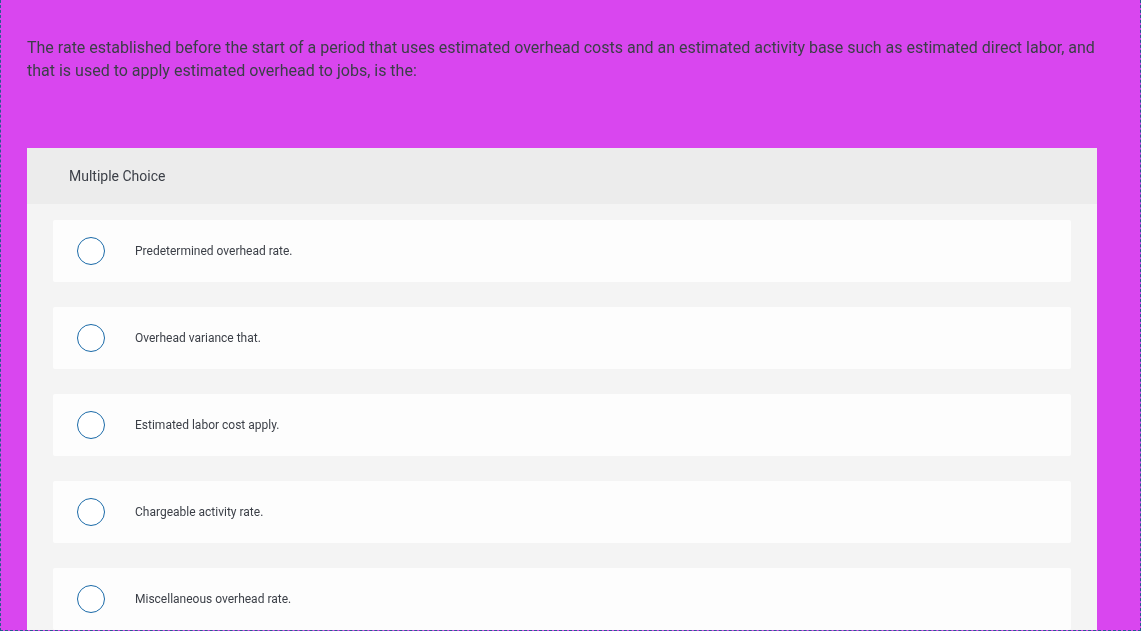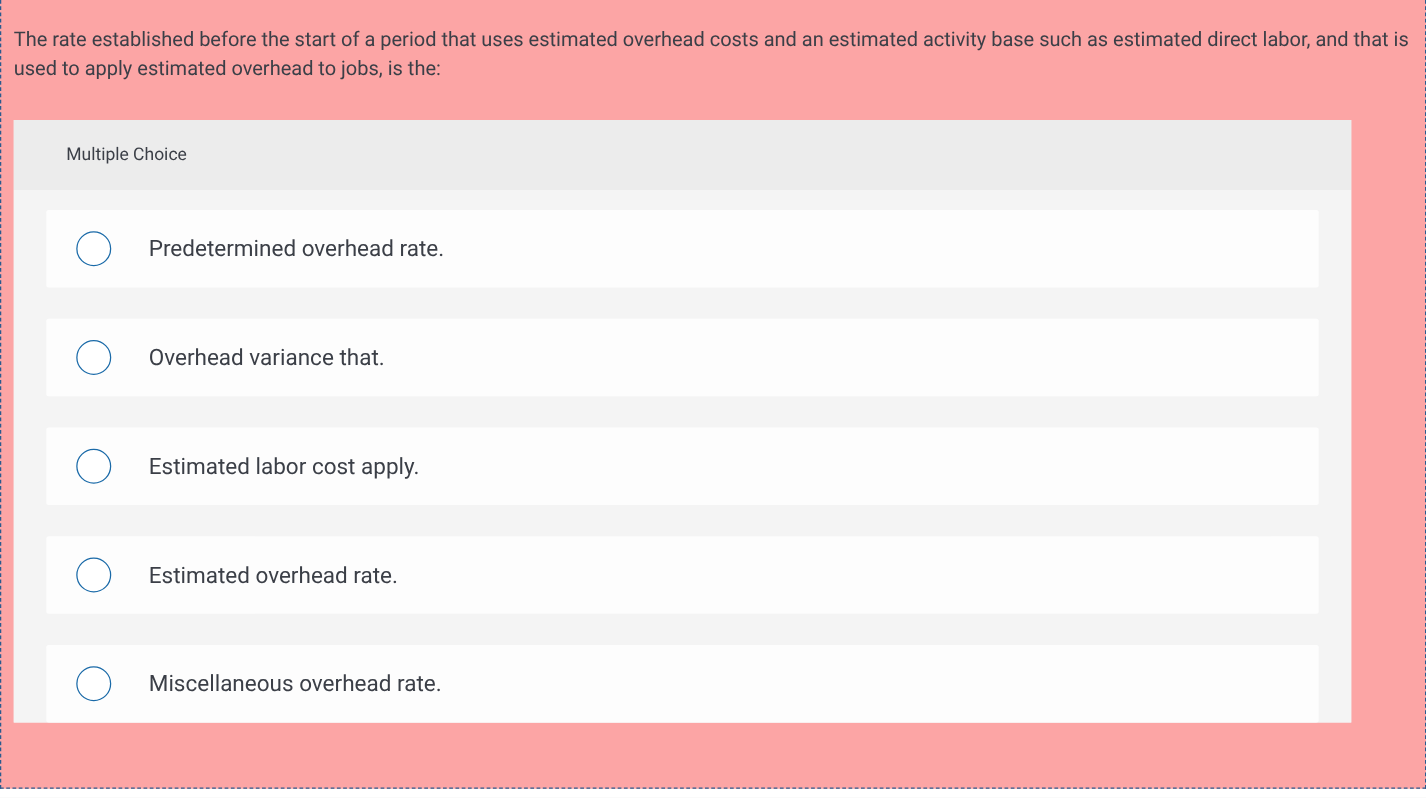--- a/index.html
+++ b/index.html
@@ -12,41 +12,42 @@
     background: #ffffff;
     width: 1141px;
     height: 638px;
     overflow: hidden;
   }
   .container {
     width: 1141px;
     height: 631px;
     border: 1.5px dashed #2a5b8f;
     border-top: none;
-    padding: 0;
+    padding: 16px;
     position: relative;
-    background: #fca5a5;
+    background: #d946ef;
   }
   .question-text {
     padding: 20px 10px 30px 10px;
     font-size: 16px;
     line-height: 1.45;
     color: #3b3f47;
     font-weight: 400;
   }
   .answer-block {
     margin: 0 0 0 10px;
     width: 1070px;
     background: #f4f4f4;
   }
   .section-header {
     padding: 20px 42px;
     font-size: 14px;
     color: #3b3f47;
     background: #ececec;
+    margin-top: 36px;
   }
   .options-wrapper {
     padding: 16px 26px 0 26px;
     background: #f4f4f4;
   }
   .option-row {
     background: #fdfdfd;
     border-radius: 2px;
     margin-bottom: 25px;
     padding: 17px 24px;
@@ -60,21 +61,21 @@
   .radio-circle {
     width: 28px;
     height: 28px;
     border: 1.5px solid #1a6aa8;
     border-radius: 50%;
     flex-shrink: 0;
     margin-right: 30px;
     background: #ffffff;
   }
   .option-label {
-    font-size: 18px;
+    font-size: 12px;
     color: #3b3f47;
   }
 </style>
 </head>
 <body>
 
 <div class="container">
 
   <div class="question-text">The rate established before the start of a period that uses estimated overhead costs and an estimated activity base such as estimated direct labor, and that is used to apply estimated overhead to jobs, is the:</div>
 
@@ -93,21 +94,21 @@
         <div class="option-label">Overhead variance that.</div>
       </div>
 
       <div class="option-row">
         <div class="radio-circle"></div>
         <div class="option-label">Estimated labor cost apply.</div>
       </div>
 
       <div class="option-row">
         <div class="radio-circle"></div>
-        <div class="option-label">Estimated overhead rate.</div>
+        <div class="option-label">Chargeable activity rate.</div>
       </div>
 
       <div class="option-row">
         <div class="radio-circle"></div>
         <div class="option-label">Miscellaneous overhead rate.</div>
       </div>
 
     </div>
   </div>
 

